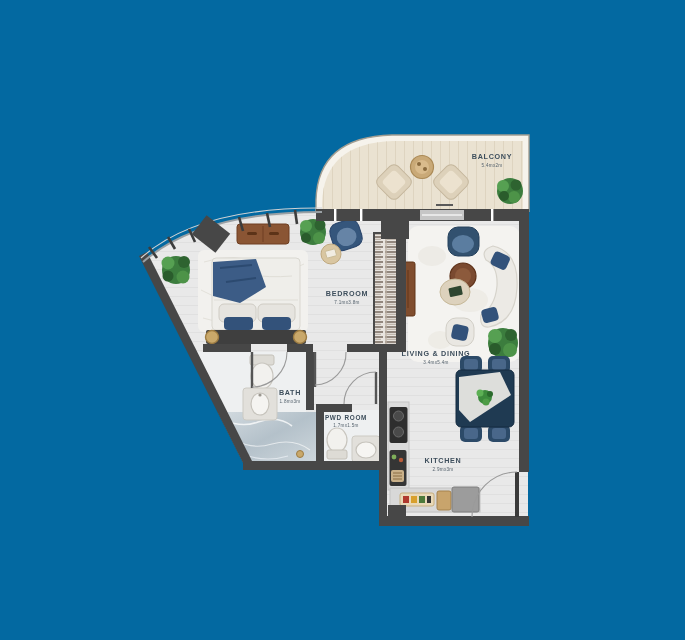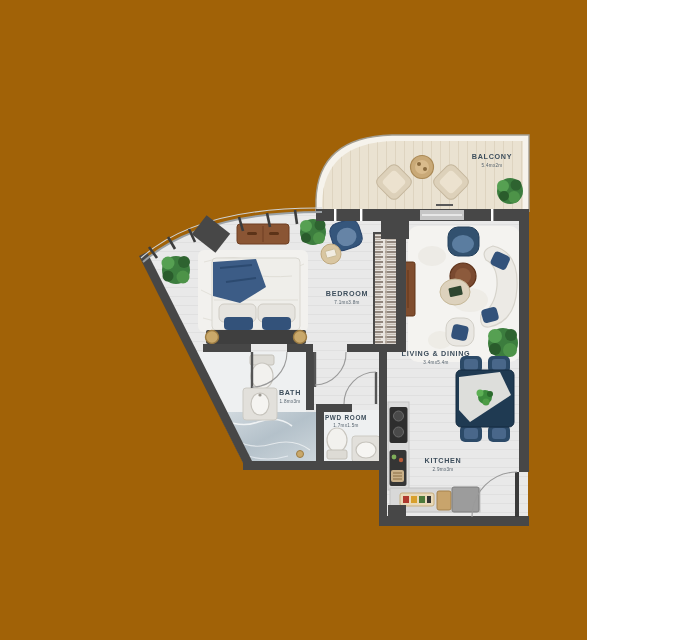--- a/index.html
+++ b/index.html
@@ -1,16 +1,16 @@
 <!DOCTYPE html>
 <html><head>
 <meta charset="utf-8">
 <style>
   html,body{margin:0;padding:0;background:#ffffff;}
-  .stage{position:relative;width:587px;height:640px;background:#a16207;overflow:hidden;
+  .stage{position:relative;width:685px;height:640px;background:#0369a1;overflow:hidden;
          font-family:"Liberation Sans",sans-serif;}
   svg text{font-family:"Liberation Sans",sans-serif;}
   .room-label{font-size:7.2px;font-weight:600;letter-spacing:.7px;fill:#3d4e5c;}
   .room-dim{font-size:4.6px;letter-spacing:.3px;fill:#55626d;}
 </style>
 </head>
 <body>
 
 <div class="stage">
 <svg width="685" height="640" viewBox="0 0 685 640">

